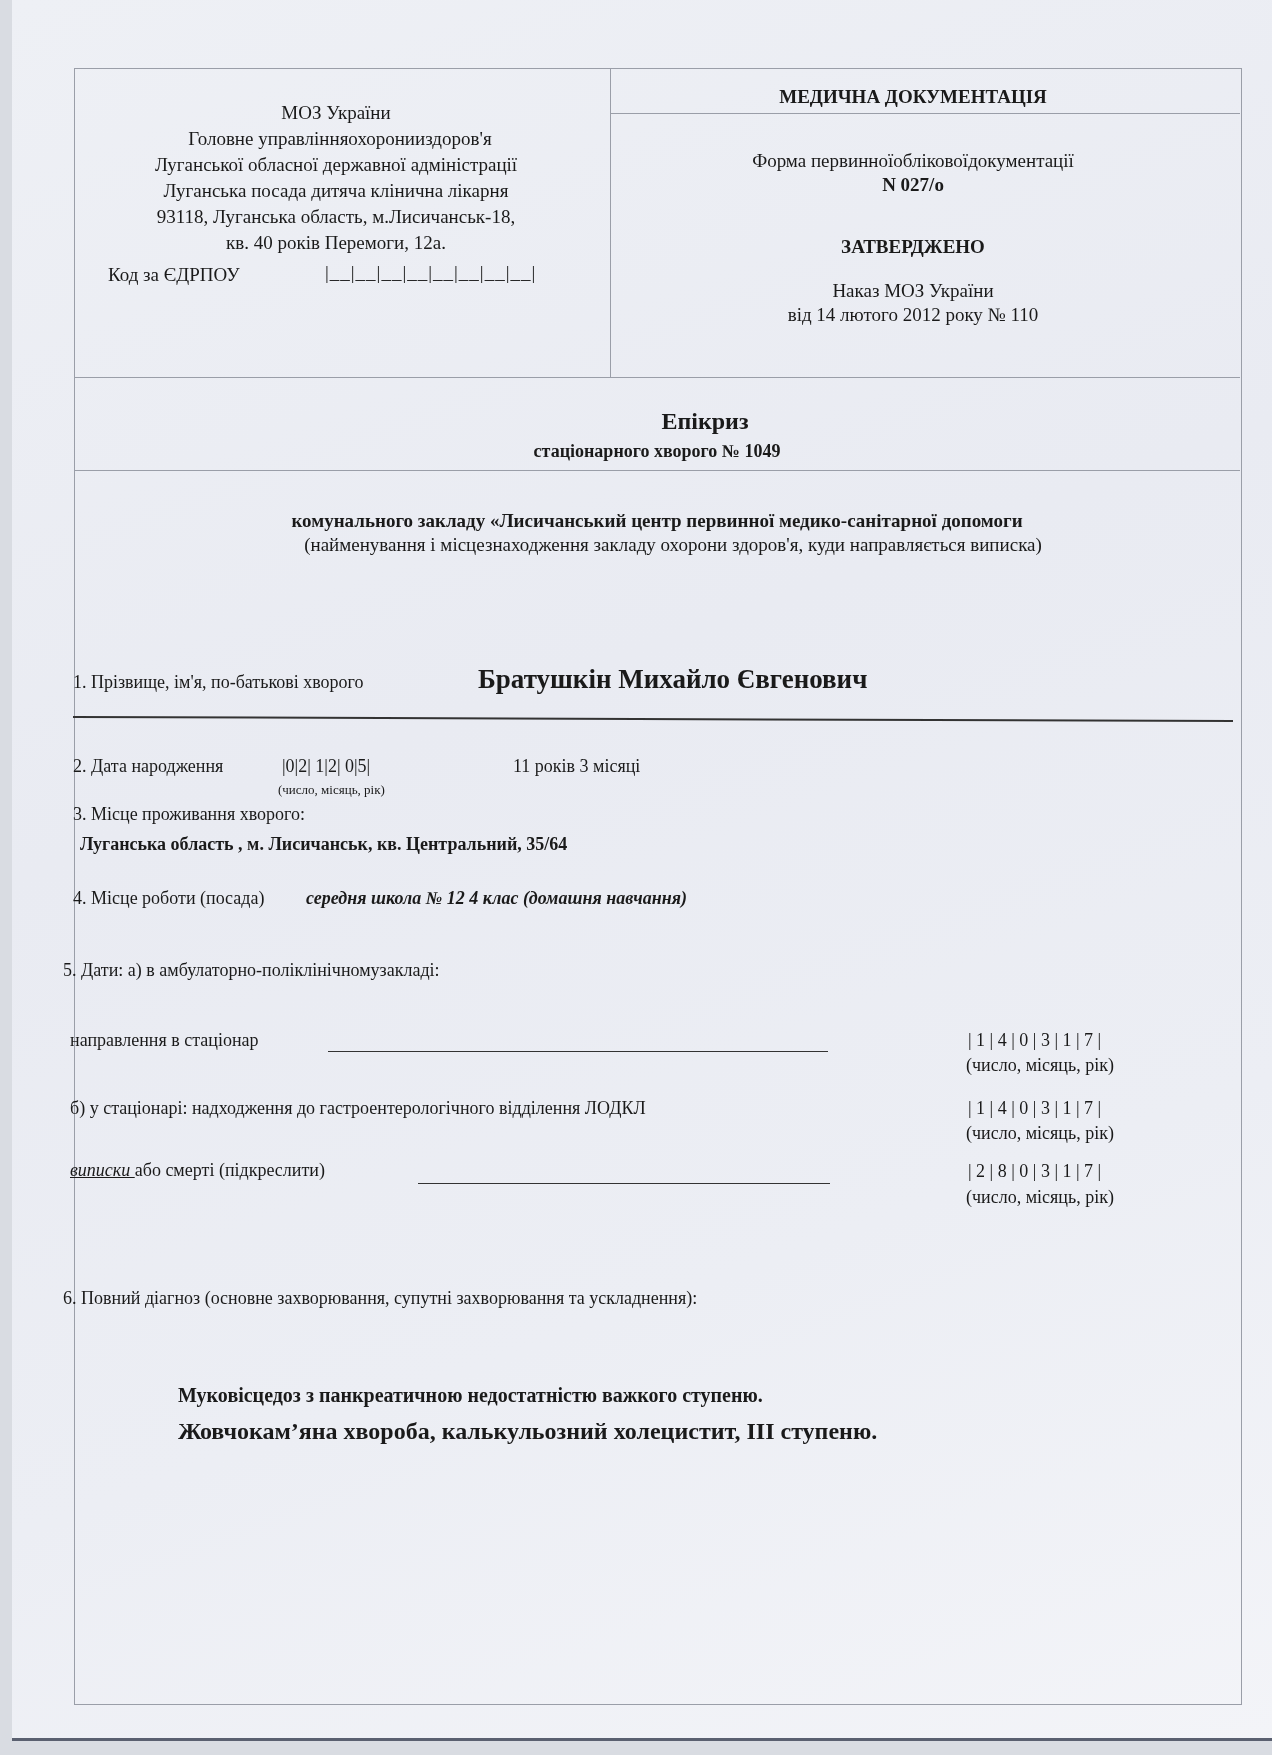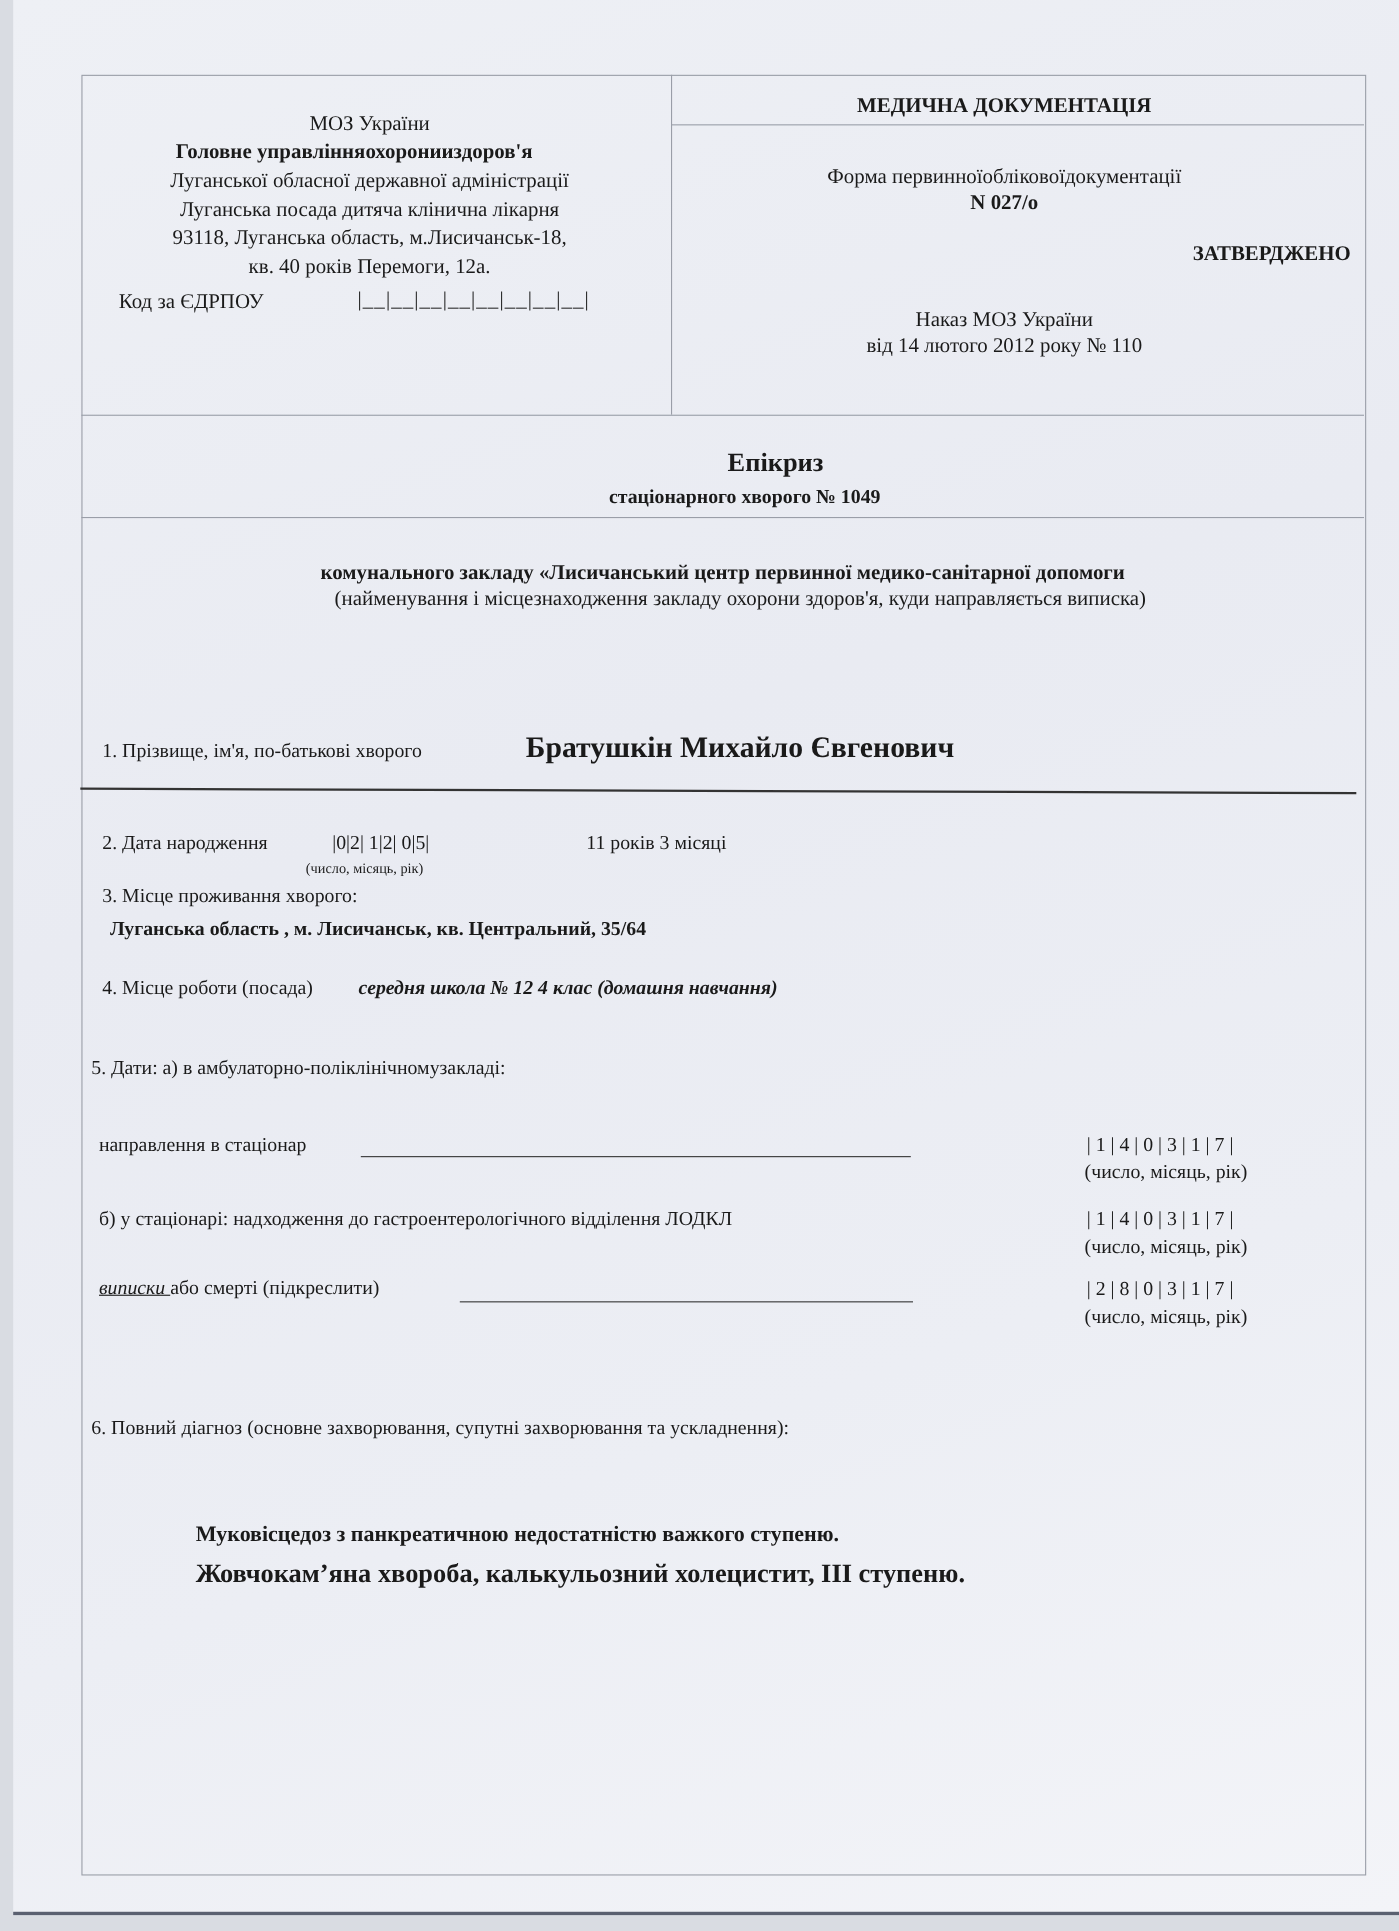--- a/index.html
+++ b/index.html
@@ -31,49 +31,49 @@
     position: absolute; left: 62px; top: 377px; width: 1166px; height: 0;
     border-top: 1px solid #9a9ea8;
   }
   .title-bottom {
     position: absolute; left: 62px; top: 470px; width: 1166px; height: 0;
     border-top: 1px solid #9a9ea8;
   }
   .t { position: absolute; white-space: nowrap; }
   .c { text-align: center; }
   .b { font-weight: bold; }
-  .f18 { font-size: 18px; padding-left: 20px; }
+  .f18 { font-size: 18px; }
   .f19 { font-size: 19px; }
   .line { position: absolute; height: 0; border-top: 1px solid #333; }
   .uline { text-decoration: underline; font-style: italic; }
 </style>
 </head>
 <body>
 
 <div class="page">
   <div class="frame"></div>
   <div class="hdr-left"></div>
   <div class="hdr-right-band"></div>
   <div class="hdr-bottom"></div>
   <div class="title-bottom"></div>
 </div>
 
 <div class="t c f19" style="left:74px; width:524px; top:102px;">МОЗ України</div>
-<div class="t c f19" style="left:60px; width:524px; top:128px;font-weight:bold;">Головне управлінняохоронииздоров'я</div>
+<div class="t c f19" style="left:78px; width:524px; top:128px;">Головне управлінняохоронииздоров'я</div>
 <div class="t c f19" style="left:74px; width:524px; top:154px;">Луганської обласної державної адміністрації</div>
 <div class="t c f19" style="left:74px; width:524px; top:180px;">Луганська посада дитяча клінична лікарня</div>
 <div class="t c f19" style="left:74px; width:524px; top:206px;">93118, Луганська область, м.Лисичанськ-18,</div>
 <div class="t c f19" style="left:74px; width:524px; top:232px;">кв. 40 років Перемоги, 12а.</div>
 <div class="t f19" style="left:108px; top:264px;">Код за ЄДРПОУ</div>
 <div class="t f19" style="left:325px; top:262px; letter-spacing:1px;">|__|__|__|__|__|__|__|__|</div>
 
 <div class="t c b f19" style="left:598px; width:630px; top:86px;">МЕДИЧНА ДОКУМЕНТАЦІЯ</div>
 <div class="t c f19" style="left:598px; width:630px; top:150px;">Форма первинноїобліковоїдокументації</div>
 <div class="t c b f19" style="left:598px; width:630px; top:174px;">N 027/о</div>
-<div class="t c b f19" style="left:598px; width:630px; top:220px;text-align:right;">ЗАТВЕРДЖЕНО</div>
+<div class="t c b f19" style="left:598px; width:630px; top:236px;">ЗАТВЕРДЖЕНО</div>
 <div class="t c f19" style="left:598px; width:630px; top:280px;">Наказ МОЗ України</div>
 <div class="t c f19" style="left:598px; width:630px; top:304px;text-align:center;">від 14 лютого 2012 року № 110</div>
 
 <div class="t c b" style="left:74px; width:1166px; top:408px; font-size:24px;padding-left:48px;">Епікриз</div>
 <div class="t c b f18" style="left:74px; width:1166px; top:441px;">стаціонарного хворого № 1049</div>
 
 <div class="t c b f19" style="left:74px; width:1166px; top:510px;">комунального закладу «Лисичанський центр первинної медико-санітарної допомоги</div>
 <div class="t c f19" style="left:74px; width:1166px; top:534px;padding-left:16px;">(найменування і місцезнаходження закладу охорони здоров'я, куди направляється виписка)</div>
 
 <div class="t f18" style="left:73px; top:672px;">1. Прізвище, ім'я, по-батькові хворого</div>

